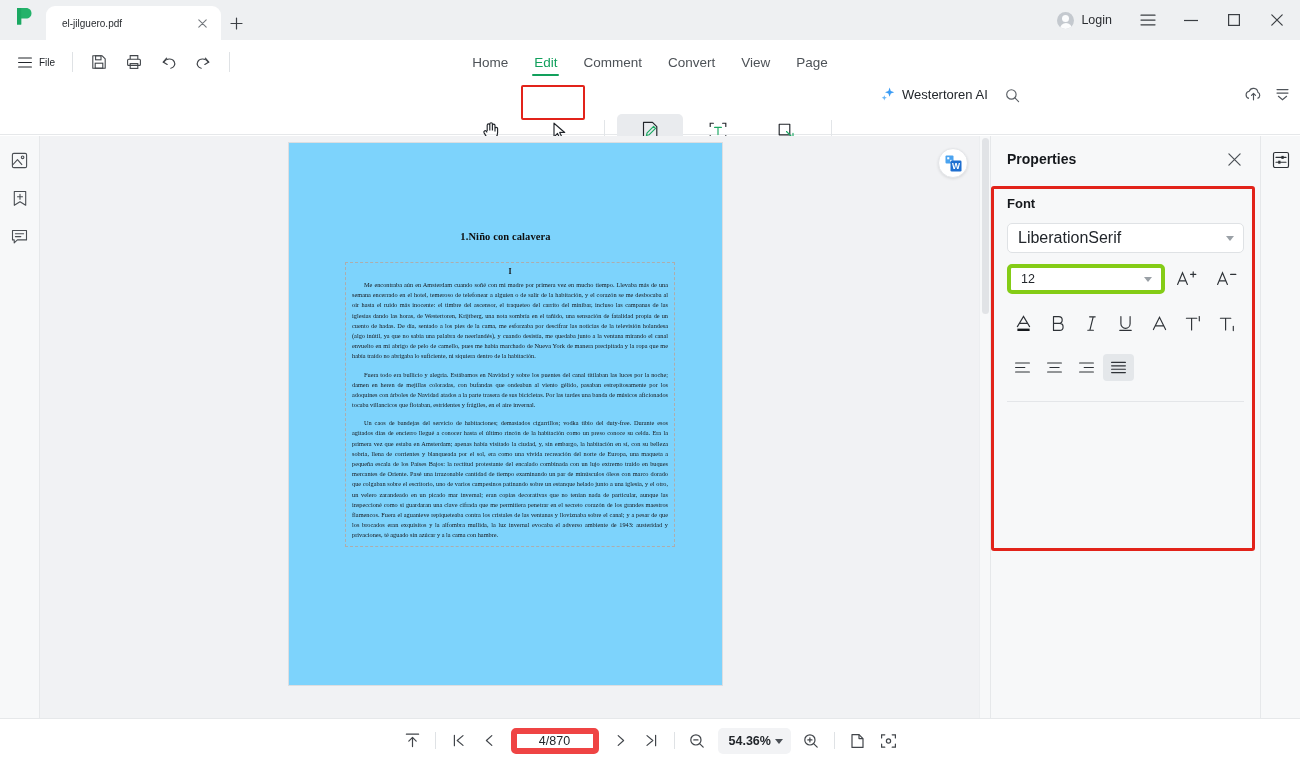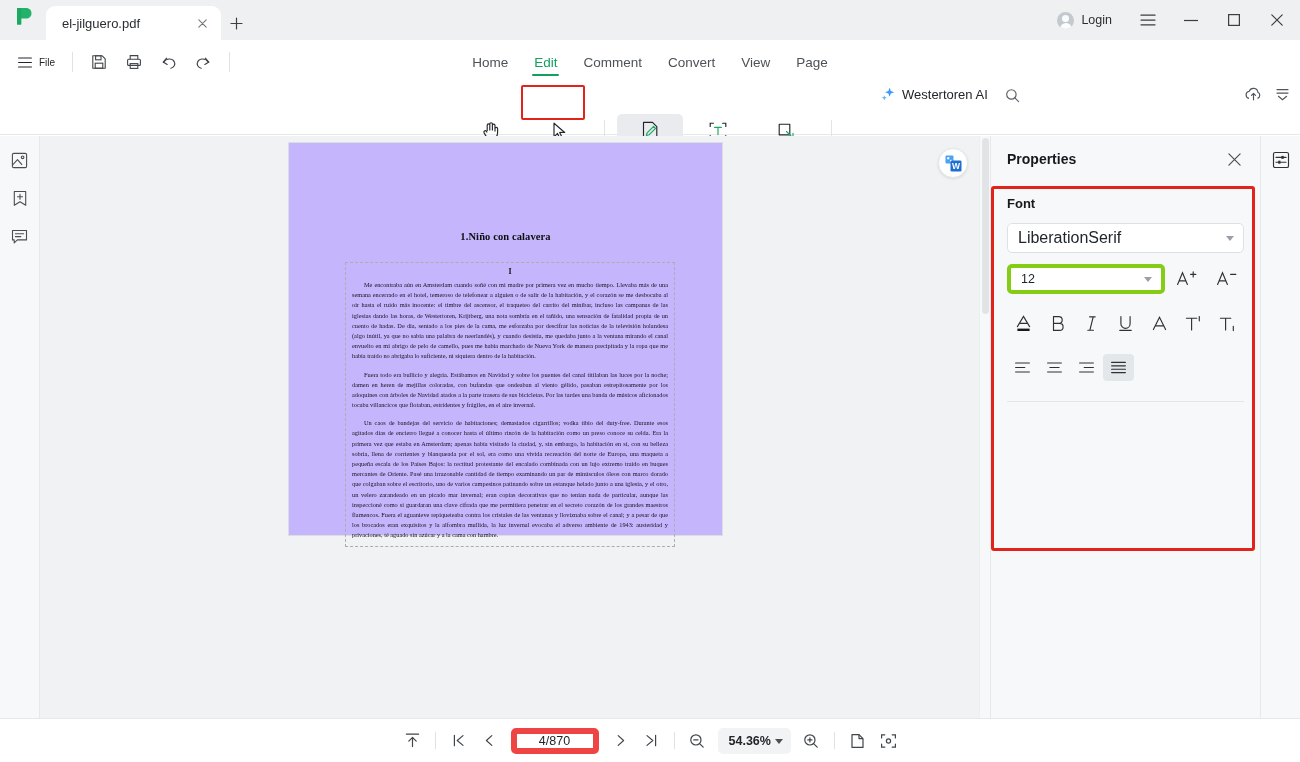--- a/index.html
+++ b/index.html
@@ -23,21 +23,21 @@
     display: flex; align-items: center; justify-content: center;
     padding-bottom: 8px;
   }
   .tab {
     width: 175px; height: 34px; background: #ffffff;
     border-radius: 9px 9px 0 0;
     display: flex; align-items: center;
     padding: 0 10px 0 16px; position: relative;
   }
   .tab-title {
-    flex: 1; font-size: 13px; color: #2a2d31;
+    flex: 1; font-size: 10px; color: #2a2d31;
     white-space: nowrap; overflow: hidden; text-overflow: ellipsis;
   }
   .tab-close {
     width: 18px; height: 18px; display: flex;
     align-items: center; justify-content: center;
     color: #75797e; font-size: 13px; line-height: 1;
     border-radius: 3px; flex: none;
   }
   .tab-new {
     width: 30px; height: 34px; display: flex;
@@ -135,22 +135,22 @@
     align-items: center; justify-content: center; color: #4a4e53;
   }
 
   
   .doc-area {
     position: absolute; top: 136px; left: 40px; width: 950px; height: 582px;
     background: #f1f2f4; overflow: hidden;
   }
   .page {
     position: absolute; left: 248px; top: 6px;
-    width: 435px; height: 394px;
-    background: #c4b5fd; border: 1px solid #dcdee1;
+    width: 435px; height: 544px;
+    background: #7dd3fc; border: 1px solid #dcdee1;
   }
   .page-title {
     position: absolute; left: 0; right: 0; top: 88px;
     text-align: center;
     font-family: "Liberation Serif", serif;
     font-weight: bold; font-size: 10.5px; color: #0e0e0e;
     letter-spacing: 0.1px;
   }
   .text-block {
     position: absolute; left: 56px; top: 119px; width: 330px;

